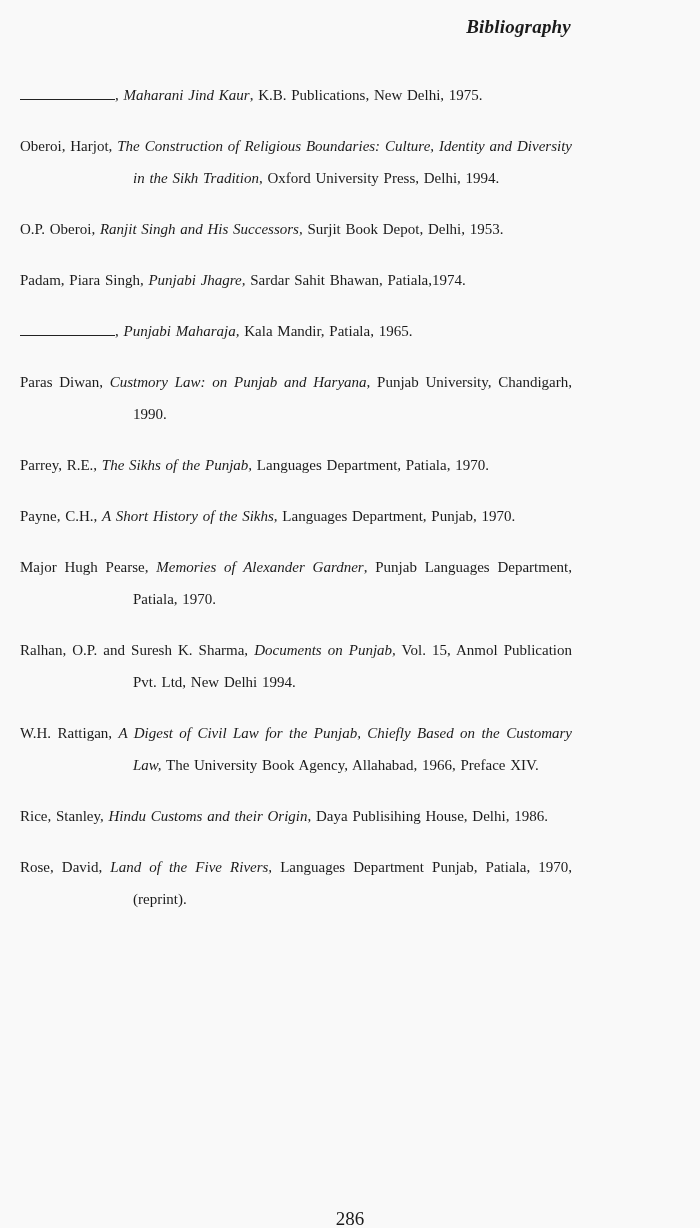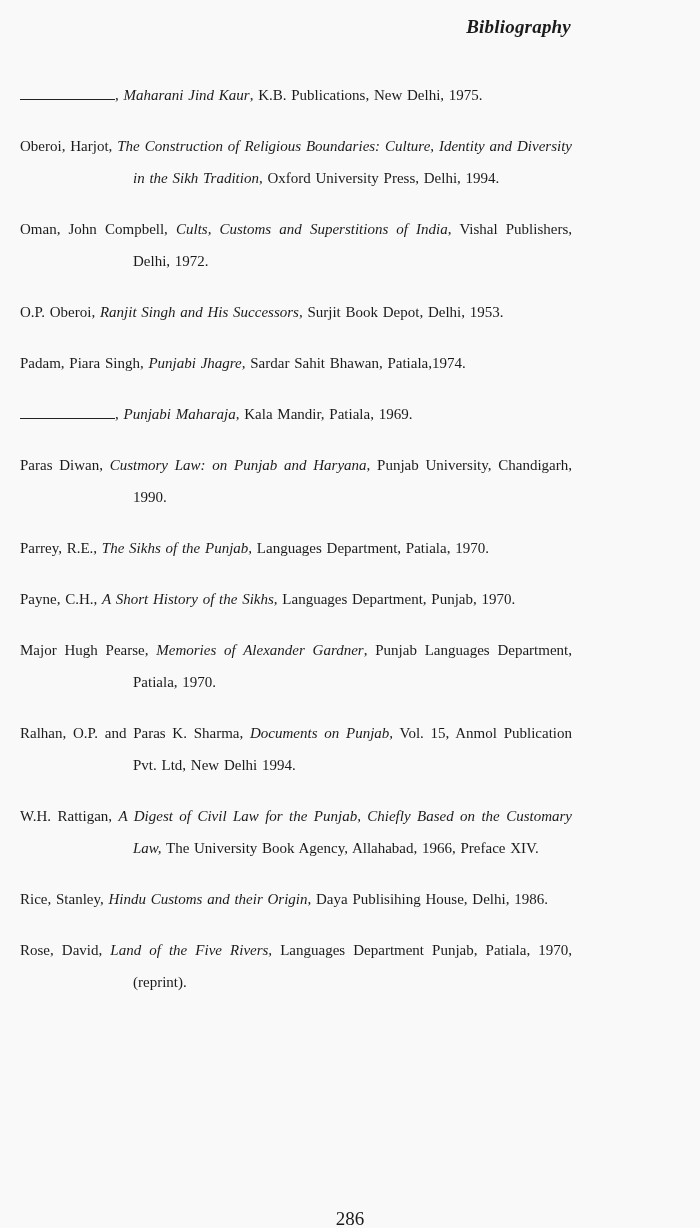--- a/index.html
+++ b/index.html
@@ -61,28 +61,27 @@
 <body>
 
 <div class="page">
   <div class="header">
     <span class="header-title">Bibliography</span>
   </div>
 
   <div class="entries">
       <p class="entry"><span class="blank-line"></span><span class="normal">, </span><span class="italic">Maharani Jind Kaur</span><span class="normal">, K.B. Publications, New Delhi, 1975.</span></p>
       <p class="entry"><span class="normal">Oberoi, Harjot, </span><span class="italic">The Construction of Religious Boundaries: Culture, Identity and Diversity in the Sikh Tradition</span><span class="normal">, Oxford University Press, Delhi, 1994.</span></p>
-      <p class="entry"><span class="normal">Oman, John Compbell, </span><span class="italic">Cults, Customs and Superstitions of India</span><span class="normal">, Vishal Publishers, Delhi, 1972.</span></p>
       <p class="entry"><span class="normal">O.P. Oberoi, </span><span class="italic">Ranjit Singh and His Successors,</span><span class="normal"> Surjit Book Depot, Delhi, 1953.</span></p>
       <p class="entry"><span class="normal">Padam, Piara Singh, </span><span class="italic">Punjabi Jhagre,</span><span class="normal"> Sardar Sahit Bhawan, Patiala,1974.</span></p>
-      <p class="entry"><span class="blank-line"></span><span class="normal">, </span><span class="italic">Punjabi Maharaja,</span><span class="normal"> Kala Mandir, Patiala, 1969.</span></p>
+      <p class="entry"><span class="blank-line"></span><span class="normal">, </span><span class="italic">Punjabi Maharaja,</span><span class="normal"> Kala Mandir, Patiala, 1965.</span></p>
       <p class="entry"><span class="normal">Paras Diwan, </span><span class="italic">Custmory Law: on Punjab and Haryana</span><span class="normal">, Punjab University, Chandigarh, 1990.</span></p>
       <p class="entry"><span class="normal">Parrey, R.E., </span><span class="italic">The Sikhs of the Punjab,</span><span class="normal"> Languages Department, Patiala, 1970.</span></p>
       <p class="entry"><span class="normal">Payne, C.H., </span><span class="italic">A Short History of the Sikhs</span><span class="normal">, Languages Department, Punjab, 1970.</span></p>
       <p class="entry"><span class="normal">Major Hugh Pearse, </span><span class="italic">Memories of Alexander Gardner</span><span class="normal">, Punjab Languages Department, Patiala, 1970.</span></p>
-      <p class="entry"><span class="normal">Ralhan, O.P. and Paras K. Sharma, </span><span class="italic">Documents on Punjab,</span><span class="normal"> Vol. 15, Anmol Publication Pvt. Ltd, New Delhi 1994.</span></p>
+      <p class="entry"><span class="normal">Ralhan, O.P. and Suresh K. Sharma, </span><span class="italic">Documents on Punjab,</span><span class="normal"> Vol. 15, Anmol Publication Pvt. Ltd, New Delhi 1994.</span></p>
       <p class="entry"><span class="normal">W.H. Rattigan, </span><span class="italic">A Digest of Civil Law for the Punjab, Chiefly Based on the Customary Law,</span><span class="normal"> The University Book Agency, Allahabad, 1966, Preface XIV.</span></p>
       <p class="entry"><span class="normal">Rice, Stanley, </span><span class="italic">Hindu Customs and their Origin</span><span class="normal">, Daya Publisihing House, Delhi, 1986.</span></p>
       <p class="entry"><span class="normal">Rose, David, </span><span class="italic">Land of the Five Rivers,</span><span class="normal"> Languages Department Punjab, Patiala, 1970, (reprint).</span></p>
     </div>
 
   <div class="page-number">286</div>
 </div>
 
 </body></html>

